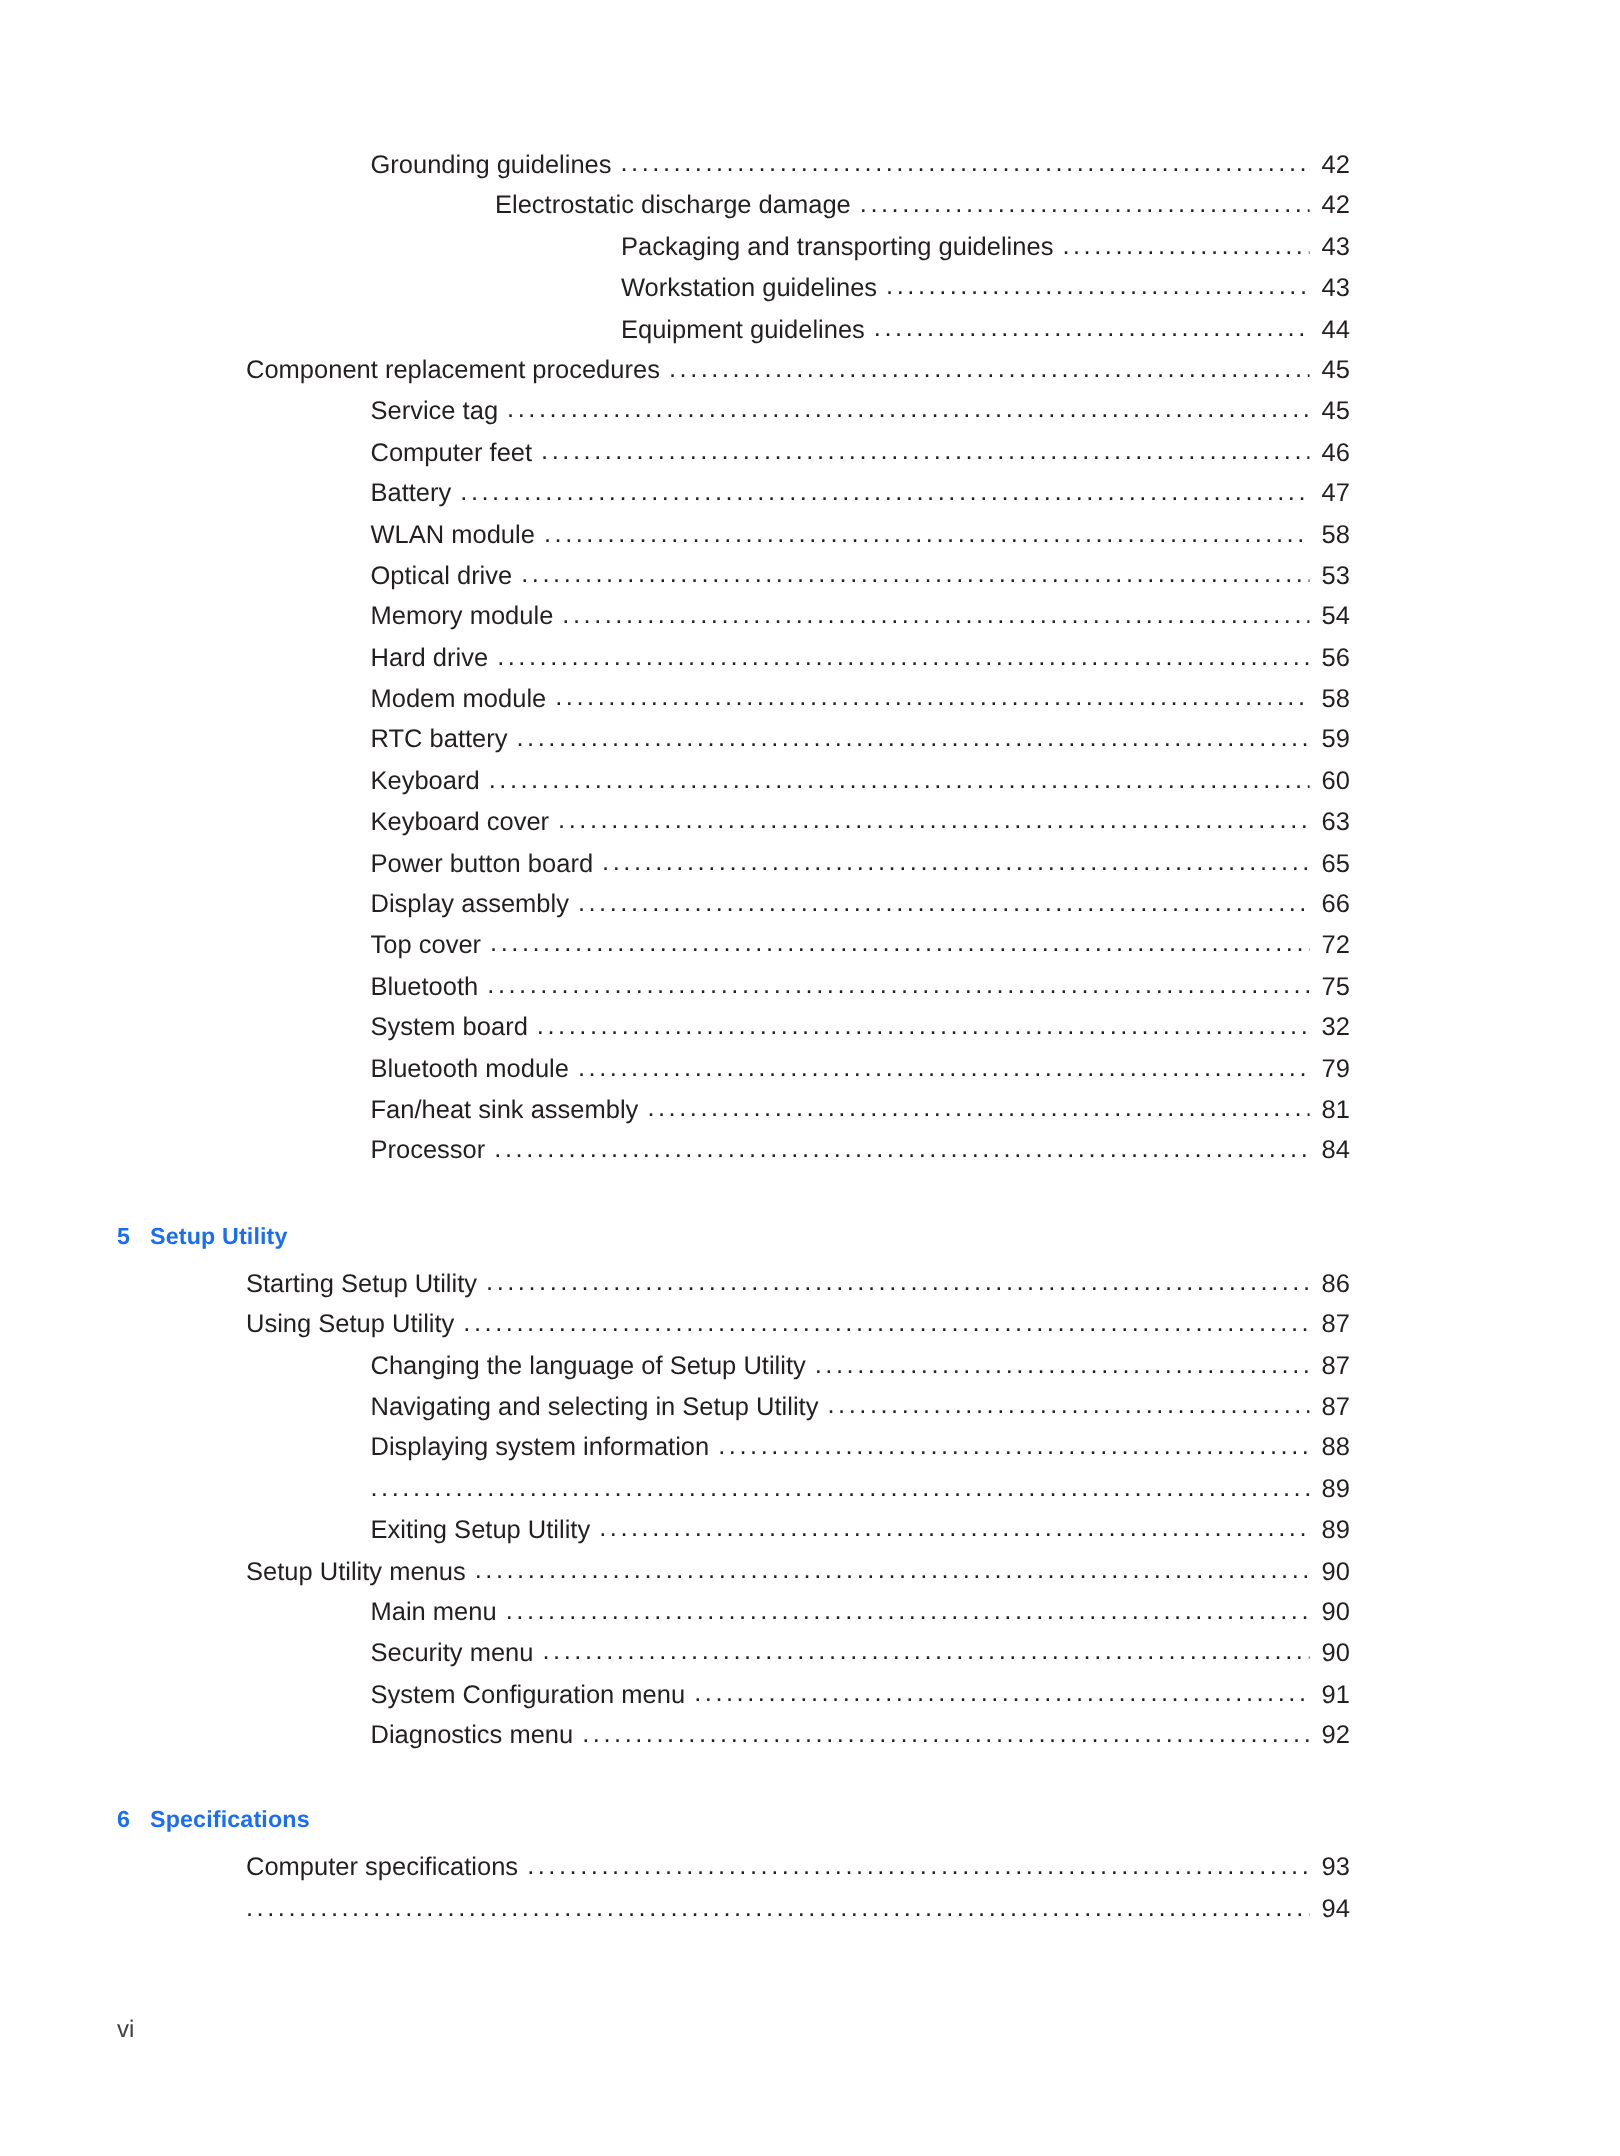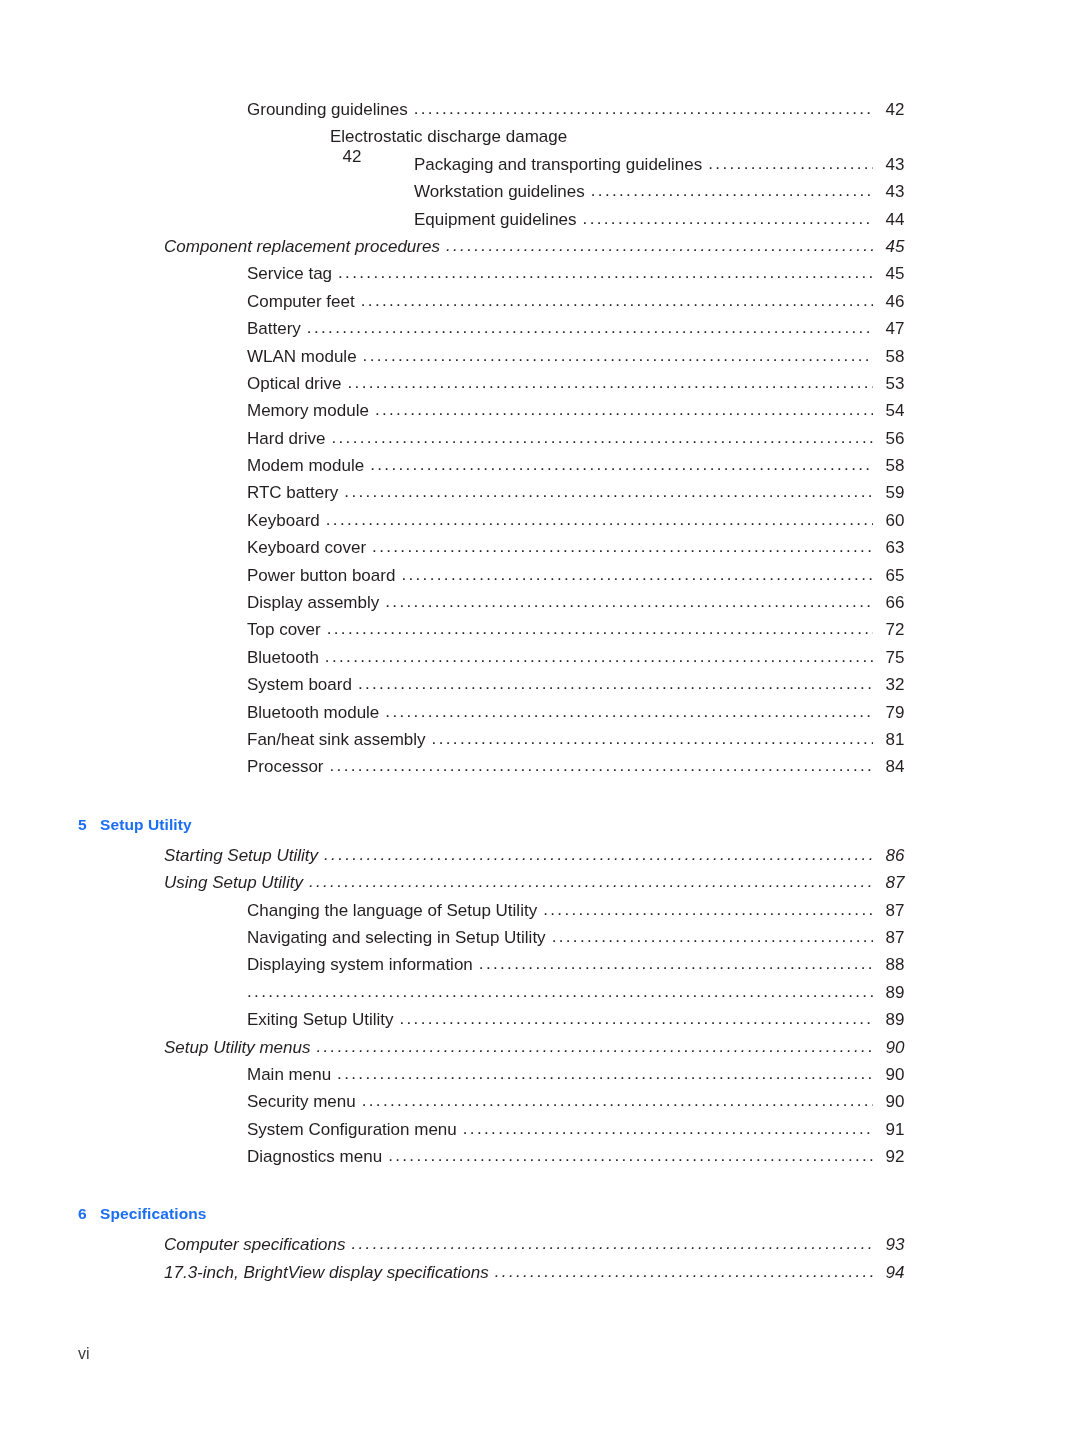--- a/index.html
+++ b/index.html
@@ -73,29 +73,29 @@
     white-space: nowrap;
     color: #231f20;
     font-size: 17px;
     letter-spacing: 2.35px;
     position: relative;
     top: -1px;
   }
   .entry .pageno {
     flex: 0 0 auto;
     width: 28px;
-    text-align: center;
+    text-align: left;
     padding-left: 8px;
     white-space: nowrap;
   }
 
   
-  .lvl1 { padding-left: 164px; font-style: italic; }
+  .lvl1 { padding-left: 164px; }
   .lvl2 { padding-left: 247px; }
-  .lvl3 { padding-left: 330px; flex-direction: column; }
+  .lvl3 { padding-left: 330px; }
   .lvl4 { padding-left: 414px; }
 
   .gap-before-chapter { height: 31px; }
   .gap-after-chapter  { height: 2px; }
 
   .folio {
     position: absolute;
     left: 78px;
     top: 1345px;
     font-size: 16px;
@@ -302,19 +302,18 @@
         <span class="num">6</span>
         <span class="ctitle">Specifications</span>
       </div>
       <div class="gap-after-chapter"></div>
       <div class="entry lvl1">
         <span class="label">Computer specifications</span>
         <span class="leader">.........................................................................................................................................................................</span>
         <span class="pageno">93</span>
       </div>
       <div class="entry lvl1">
-        <span class="label">17.3-inch, BrightView display specifications</span>
         <span class="leader">.........................................................................................................................................................................</span>
         <span class="pageno">94</span>
       </div>
     </div>
   <div class="folio">vi</div>
 </div>
 
 </body></html>

